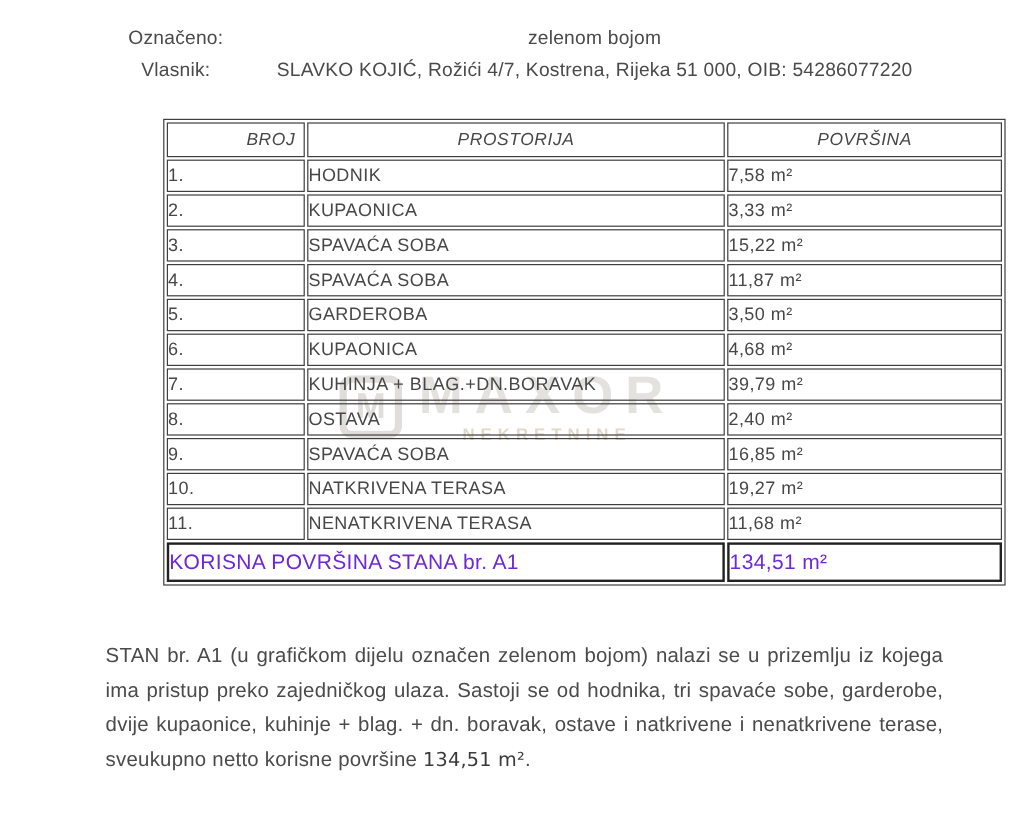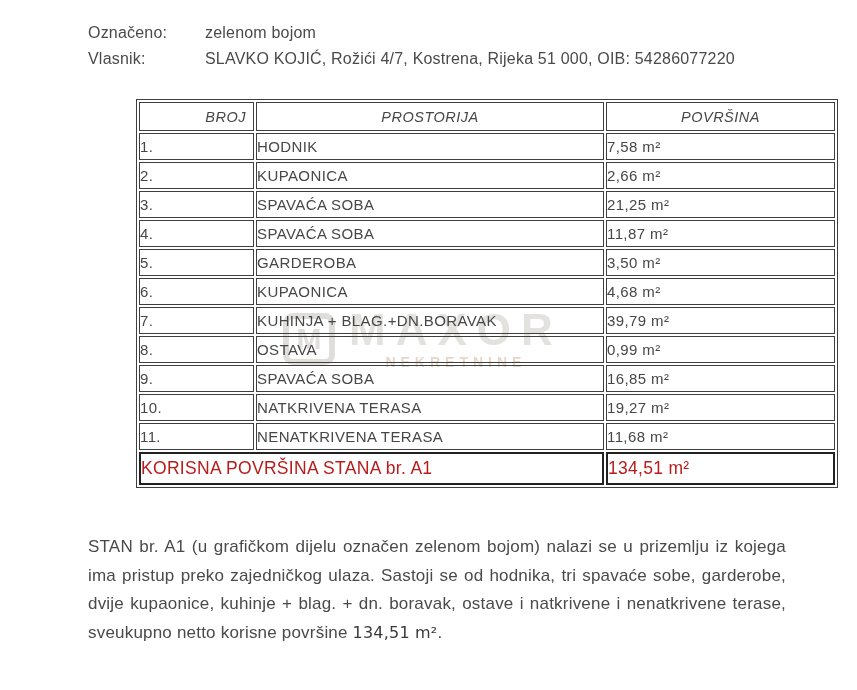--- a/index.html
+++ b/index.html
@@ -7,21 +7,21 @@
   body {
     width:857px; height:690px; overflow:hidden; position:relative;
     font-family:"Liberation Sans", sans-serif;
     color:#454545;
   }
   .page {
     position:relative; width:857px; height:690px;
     padding:20px 71px 0 88px;
   }
   
-  .meta { position:relative; z-index:2; }
+  .meta { position:relative; z-index:2;text-align:center; }
   .meta-row { display:flex; font-size:16px; line-height:26px; color:#4a4a4a; letter-spacing:.2px; }
   .meta-label { width:117px; flex:0 0 117px; }
   .meta-value { flex:1; }
   
   .watermark {
     position:absolute; left:283px; top:308px; z-index:1;
     display:flex; align-items:center; gap:14px;
     pointer-events:none; user-select:none;
   }
   .wm-logo {
@@ -55,21 +55,21 @@
     color:#474747;
   }
   thead th {
     font-style:italic; font-weight:normal; font-size:14.5px;
     height:29px; letter-spacing:.5px;
   }
   thead th.h-broj { text-align:right; padding-right:7px; }
   tbody td { font-size:15px; height:27px; letter-spacing:.4px; }
   tr.total-row td {
     border-width:2px; border-color:#222222;
-    height:33px; font-size:17.5px; letter-spacing:.3px; color:#b91c1c;
+    height:33px; font-size:17.5px; letter-spacing:.3px; color:#6d28d9;
   }
   
   .desc {
     position:relative; z-index:2; margin-top:45px; width:698px;
     font-size:17px; line-height:28.5px; color:#4a4a4a;
     text-align:justify; letter-spacing:.2px;
   }
   .desc .hl {
     font-family:"DejaVu Sans", sans-serif;
     font-size:16px; color:#3a3a3a;
@@ -117,26 +117,26 @@
       </thead>
       <tbody>
           <tr>
             <td>1.</td>
             <td>HODNIK</td>
             <td>7,58 m²</td>
           </tr>
           <tr>
             <td>2.</td>
             <td>KUPAONICA</td>
-            <td>2,66 m²</td>
+            <td>3,33 m²</td>
           </tr>
           <tr>
             <td>3.</td>
             <td>SPAVAĆA SOBA</td>
-            <td>21,25 m²</td>
+            <td>15,22 m²</td>
           </tr>
           <tr>
             <td>4.</td>
             <td>SPAVAĆA SOBA</td>
             <td>11,87 m²</td>
           </tr>
           <tr>
             <td>5.</td>
             <td>GARDEROBA</td>
             <td>3,50 m²</td>
@@ -147,21 +147,21 @@
             <td>4,68 m²</td>
           </tr>
           <tr>
             <td>7.</td>
             <td>KUHINJA + BLAG.+DN.BORAVAK</td>
             <td>39,79 m²</td>
           </tr>
           <tr>
             <td>8.</td>
             <td>OSTAVA</td>
-            <td>0,99 m²</td>
+            <td>2,40 m²</td>
           </tr>
           <tr>
             <td>9.</td>
             <td>SPAVAĆA SOBA</td>
             <td>16,85 m²</td>
           </tr>
           <tr>
             <td>10.</td>
             <td>NATKRIVENA TERASA</td>
             <td>19,27 m²</td>

